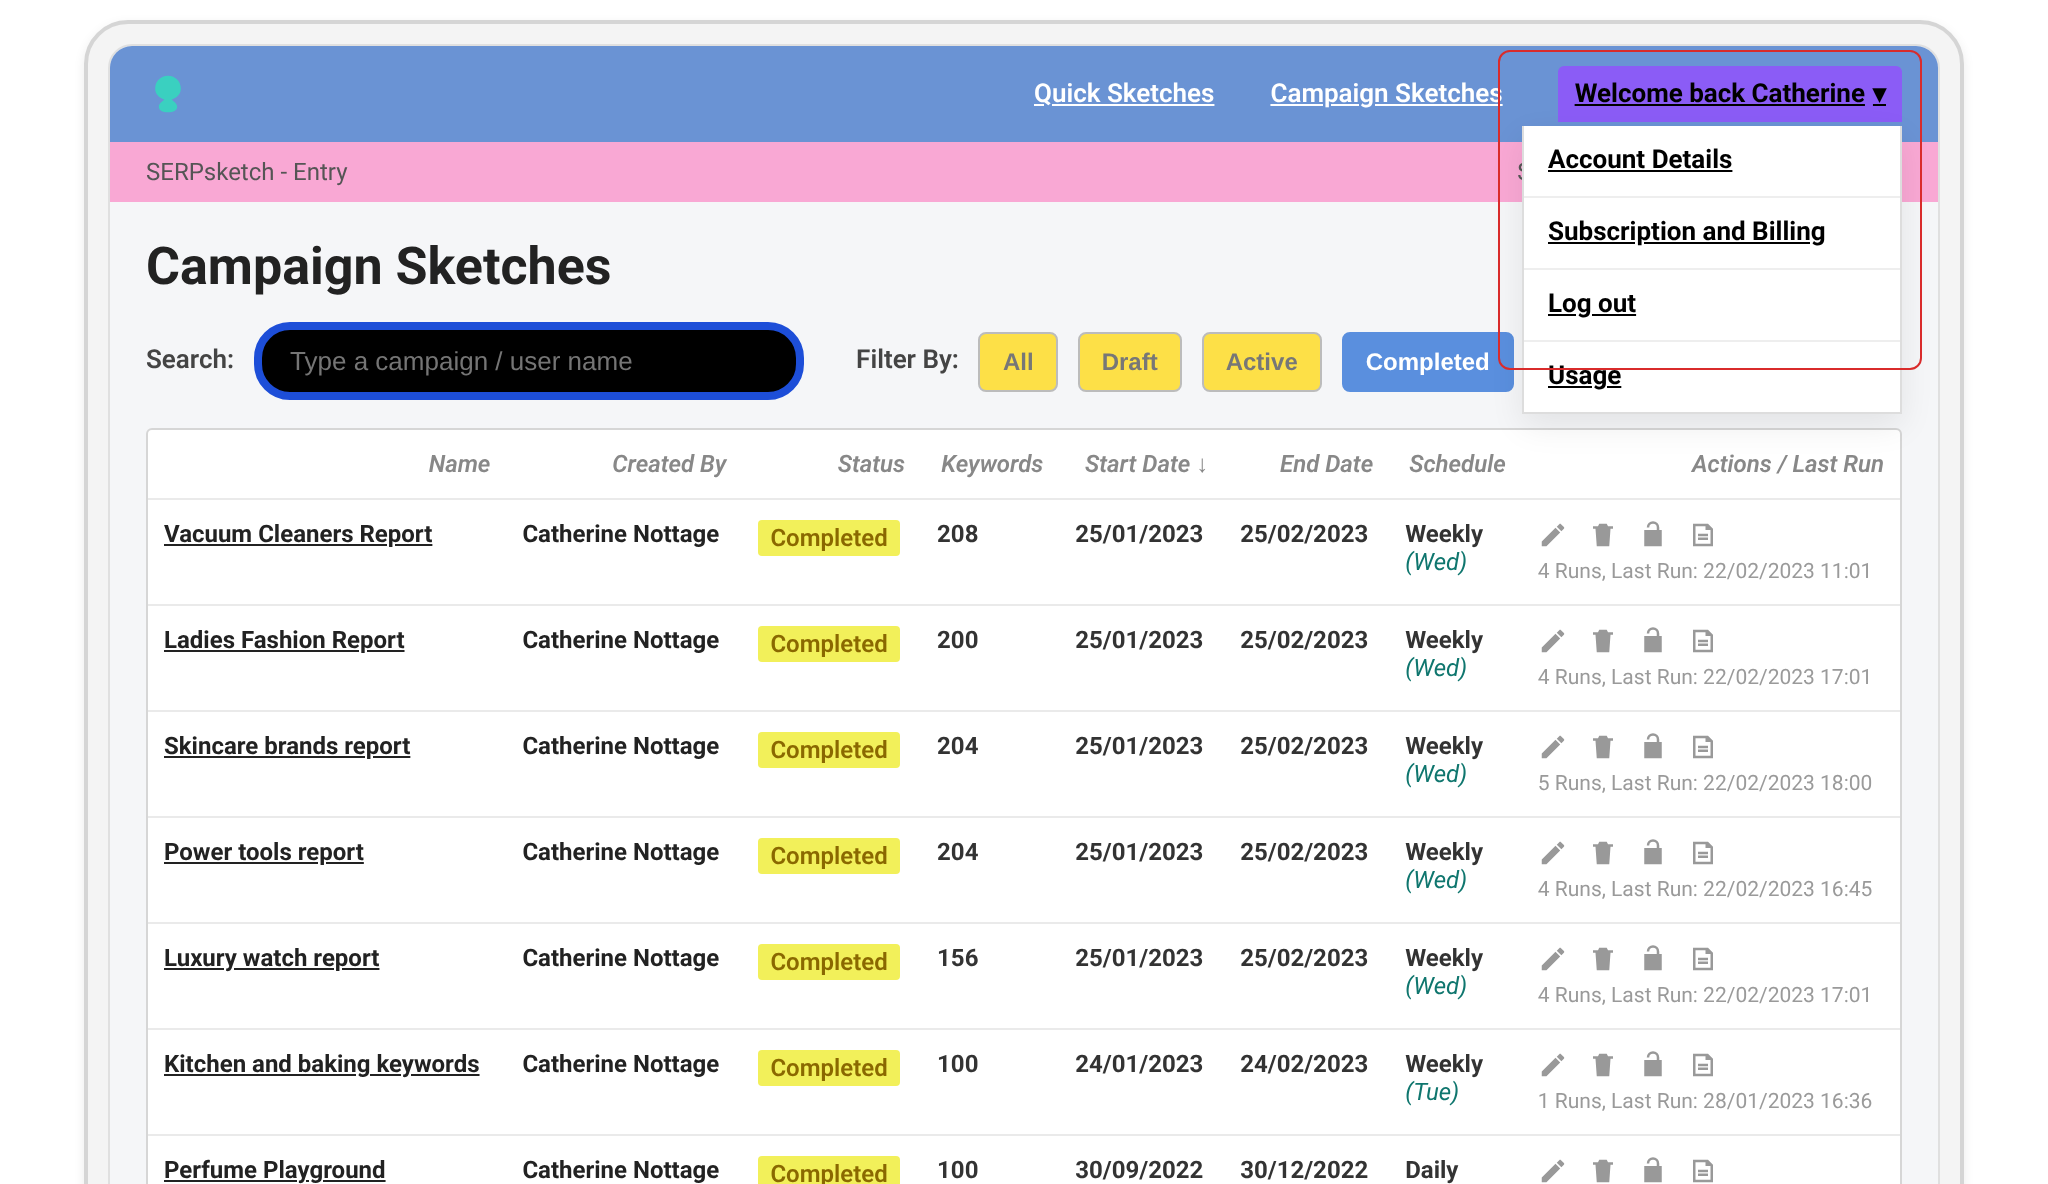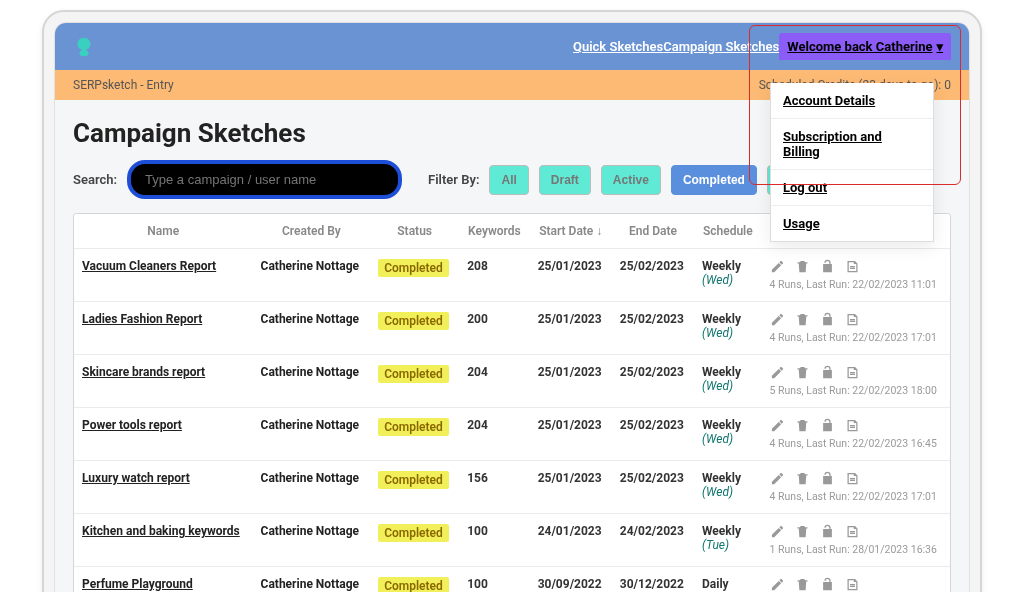--- a/index.html
+++ b/index.html
@@ -42,20 +42,21 @@
     font-size: 18px;
     font-weight: 400;
     letter-spacing: 1px;
     color: #fff;
   }
   .logo svg { width: 22px; height: 22px; margin-right: 8px; }
   .logo .bold { font-weight: 700; }
   .topnav {
     margin-left: auto;
     display: flex;
+    gap: 28px;
     align-items: center;
   }
   .topnav a {
     color: #fff;
     font-weight: 600;
     font-size: 13px;
     text-decoration: underline;
   }
   .usermenu-wrap { position: relative; }
   .usermenu-trigger {
@@ -66,28 +67,27 @@
     display: inline-flex;
     align-items: center;
     gap: 4px;
     background: #8b5cf6;
     padding: 6px 8px;
     border-radius: 3px 3px 0 0;
   }
   .dropdown {
     position: absolute;
     top: 30px;
-    right: 17px;
-    width: 164px;
+    right: 0;
+    width: 190px;
     background: #fff;
     border: 1px solid #ddd;
     border-top: none;
     box-shadow: 0 6px 16px rgba(0,0,0,0.08);
     z-index: 5;
-    margin-top: 20px;
   }
   .dropdown a {
     display: block;
     padding: 10px 12px;
     color: #000;
     font-weight: 700;
     text-decoration: underline;
     font-size: 13px;
     border-bottom: 1px solid #eee;
   }
@@ -97,21 +97,21 @@
     top: 2px;
     right: 8px;
     width: 212px;
     height: 160px;
     border: 1.5px solid #d92b2b;
     border-radius: 6px;
     pointer-events: none;
     z-index: 10;
   }
   .subbar {
-    background: #fdba74;
+    background: #f9a8d4;
     padding: 8px 18px;
     display: flex;
     align-items: center;
     font-size: 12px;
     color: #555;
   }
   .subbar .right { margin-left: auto; }
   .page-title {
     font-size: 26px;
     font-weight: 700;
@@ -131,46 +131,47 @@
     padding: 8px 14px;
     width: 275px;
     font-size: 13px;
     color: #888;
     background: #000000;
   }
   .filter-label { font-weight: 600; font-size: 13px; margin-left: 16px; color: #444; }
   .filter-btn {
     border: 1px solid #bcbcbc;
     border-radius: 4px;
-    background: #5eead4;
+    background: #fde047;
     color: #777;
     padding: 7px 11px;
     font-size: 12px;
     font-weight: 600;
     cursor: pointer;
   }
   .filter-btn.active {
     background: #5a8fde;
     border-color: #5a8fde;
     color: #fff;
   }
   .table-wrap {
     margin: 0 18px 0;
     background: #fff;
     border: 1px solid #d6d6d6;
     border-radius: 3px;
     overflow: hidden;
   }
   table { width: 100%; border-collapse: collapse; }
   th {
-    text-align: center;
+    text-align: right;
     font-size: 12px;
     font-weight: 600;
     color: #888;
     padding: 10px 8px;
+    font-style: italic;
   }
   th.sortable::after { content: " \2193"; color: #888; }
   tbody tr { border-top: 1px solid #eaeaea; }
   td {
     padding: 10px 8px;
     font-size: 12px;
     vertical-align: top;
   }
   .camp-name {
     font-weight: 700;

